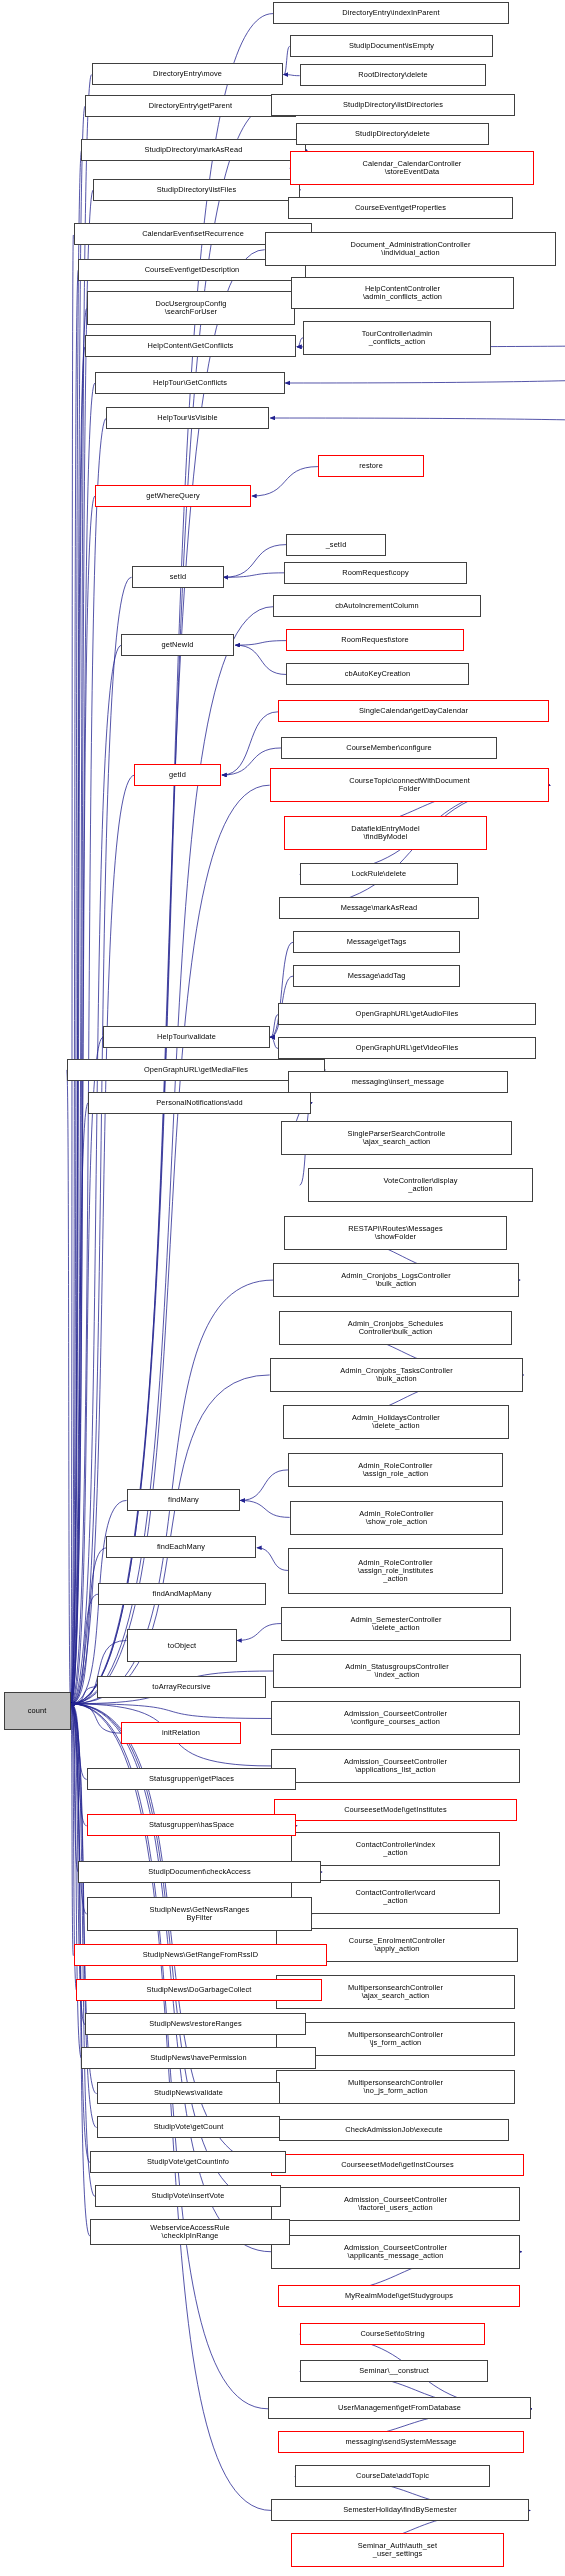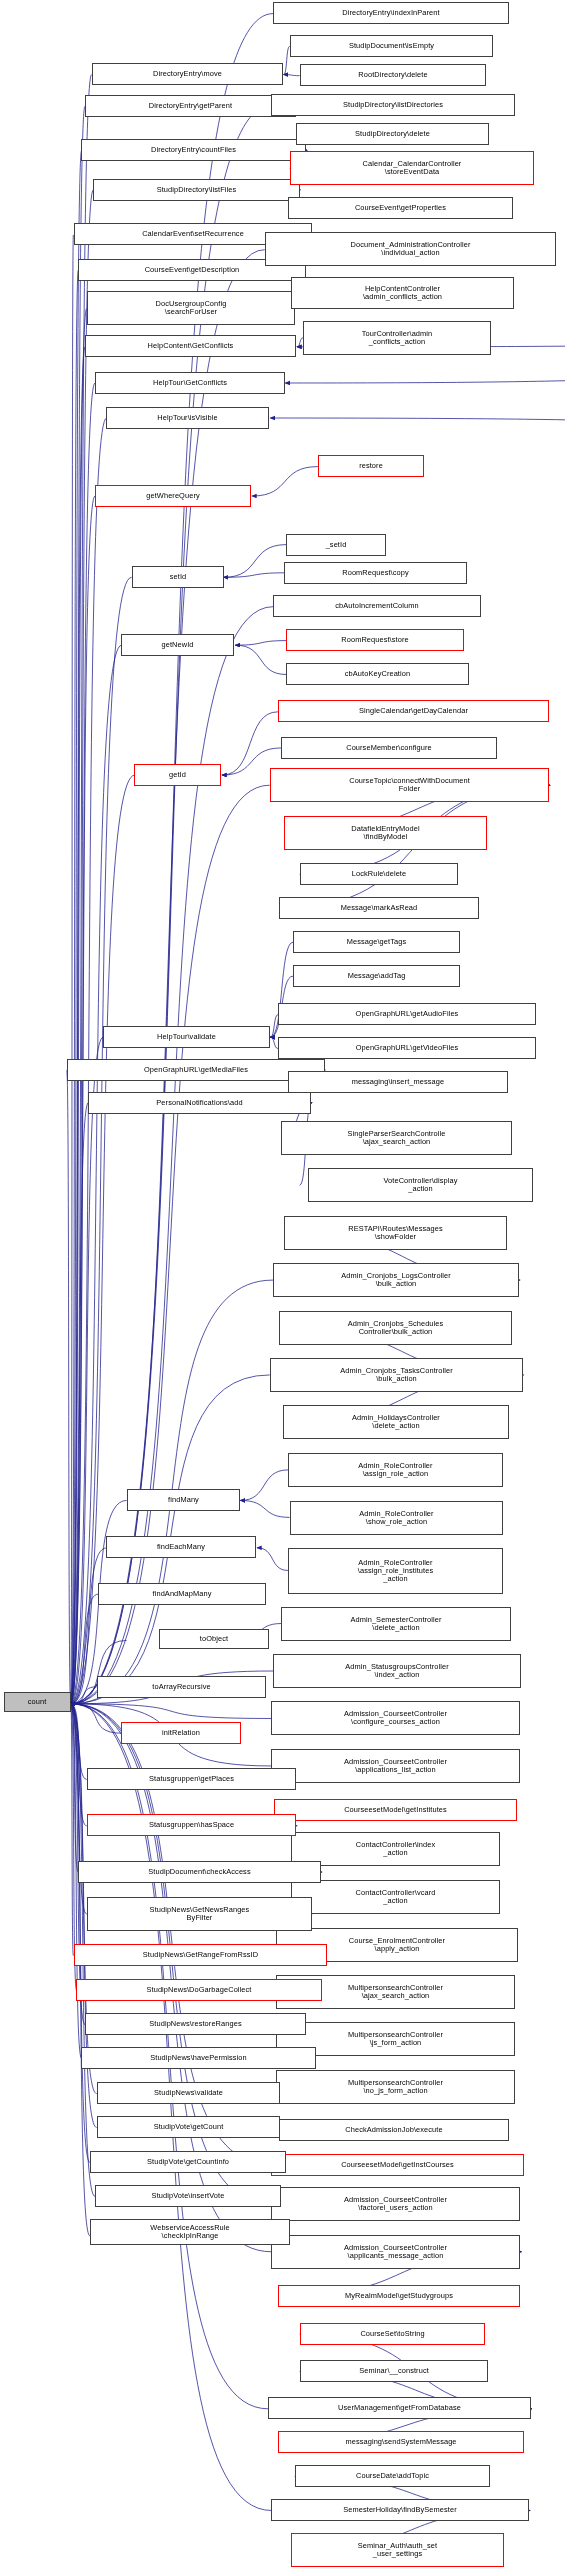--- a/index.html
+++ b/index.html
@@ -154,27 +154,27 @@
         <path d="M394.5,2980.3 C397.9,2980.3 396.8,2990.0 400.2,2990.0" marker-end="url(#arrow)"></path>
         <path d="M399.2,3043.2 C399.8,3043.2 399.6,3038.4 400.2,3038.4" marker-end="url(#arrow)"></path>
         <path d="M396.9,3278.8 C605.6,3278.8 536.1,3215.9 744.8,3215.9" marker-end="url(#arrow)"></path>
         <path d="M427.8,3333.7 C626.6,3333.7 560.3,3440.2 759.1,3440.2" marker-end="url(#arrow)"></path>
         <path d="M427.8,3386.9 C626.6,3386.9 560.3,3440.2 759.1,3440.2" marker-end="url(#arrow)"></path>
         <path d="M396.9,3488.6 C614.2,3488.6 541.8,3440.2 759.1,3440.2" marker-end="url(#arrow)"></path>
         <path d="M420.6,3537.0 C622.3,3537.0 555.1,3585.4 756.7,3585.4" marker-end="url(#arrow)"></path>
         <path d="M415.9,3641.9 C620.4,3641.9 552.2,3585.4 756.7,3585.4" marker-end="url(#arrow)"></path>
       </g>
   </svg>
-<div class="gnode root" style="left: 3.5px; top: 1692px; width: 67px; height: 20px;">count</div>
+<div class="gnode root" style="left: 3.5px; top: 1692px; width: 67px; height: 38px;">count</div>
     <div class="gnode" style="left: 273px; top: 2.1px; width: 236px; height: 22.4px;">DirectoryEntry\indexInParent</div>
     <div class="gnode" style="left: 92px; top: 63px; width: 191px; height: 22.4px;">DirectoryEntry\move</div>
     <div class="gnode" style="left: 290px; top: 35px; width: 203px; height: 22.4px;">StudipDocument\isEmpty</div>
     <div class="gnode" style="left: 85px; top: 95px; width: 211px; height: 22.4px;">DirectoryEntry\getParent</div>
     <div class="gnode" style="left: 300px; top: 64px; width: 186px; height: 22.4px;">RootDirectory\delete</div>
-    <div class="gnode" style="left: 81px; top: 139px; width: 225px; height: 22.4px;">DirectoryEntry\countFiles</div>
+    <div class="gnode" style="left: 81px; top: 139px; width: 225px; height: 22.4px;">StudipDirectory\markAsRead</div>
     <div class="gnode" style="left: 271px; top: 94px; width: 244px; height: 22.4px;">StudipDirectory\listDirectories</div>
     <div class="gnode" style="left: 93px; top: 179px; width: 207px; height: 22.4px;">StudipDirectory\listFiles</div>
     <div class="gnode" style="left: 296px; top: 123px; width: 193px; height: 22.4px;">StudipDirectory\delete</div>
     <div class="gnode" style="left: 74px; top: 223px; width: 238px; height: 22.4px;">CalendarEvent\setRecurrence</div>
     <div class="gnode red" style="left: 290px; top: 151px; width: 244px; height: 34px;">Calendar_CalendarController
 \storeEventData</div>
     <div class="gnode" style="left: 78px; top: 259px; width: 228px; height: 22.4px;">CourseEvent\getDescription</div>
     <div class="gnode" style="left: 288px; top: 197px; width: 225px; height: 22.4px;">CourseEvent\getProperties</div>
     <div class="gnode" style="left: 87px; top: 291px; width: 208px; height: 34px;">DocUsergroupConfig
 \searchForUser</div>
@@ -236,21 +236,21 @@
 \assign_role_institutes
 _action</div>
     <div class="gnode" style="left: 281px; top: 1607px; width: 230px; height: 34px;">Admin_SemesterController
 \delete_action</div>
     <div class="gnode" style="left: 106px; top: 1536px; width: 150px; height: 22.4px;">findEachMany</div>
     <div class="gnode" style="left: 273px; top: 1654px; width: 248px; height: 34px;">Admin_StatusgroupsController
 \index_action</div>
     <div class="gnode" style="left: 98px; top: 1583px; width: 168px; height: 22.4px;">findAndMapMany</div>
     <div class="gnode" style="left: 271px; top: 1701px; width: 249px; height: 34px;">Admission_CourseetController
 \configure_courses_action</div>
-    <div class="gnode" style="left: 127px; top: 1629px; width: 110px; height: 20px; margin-left: 32px;">toObject</div>
+    <div class="gnode" style="left: 127px; top: 1629px; width: 110px; height: 33px;">toObject</div>
     <div class="gnode" style="left: 271px; top: 1749px; width: 249px; height: 34px;">Admission_CourseetController
 \applications_list_action</div>
     <div class="gnode" style="left: 97px; top: 1676px; width: 169px; height: 22.4px;">toArrayRecursive</div>
     <div class="gnode red" style="left: 274px; top: 1799px; width: 243px; height: 22.4px;">CourseesetModel\getInstitutes</div>
     <div class="gnode red" style="left: 121px; top: 1722px; width: 120px; height: 22.4px;">initRelation</div>
     <div class="gnode" style="left: 291px; top: 1832px; width: 209px; height: 34px;">ContactController\index
 _action</div>
     <div class="gnode" style="left: 87px; top: 1768px; width: 209px; height: 22.4px;">Statusgruppen\getPlaces</div>
     <div class="gnode" style="left: 291px; top: 1880px; width: 209px; height: 34px;">ContactController\vcard
 _action</div>

